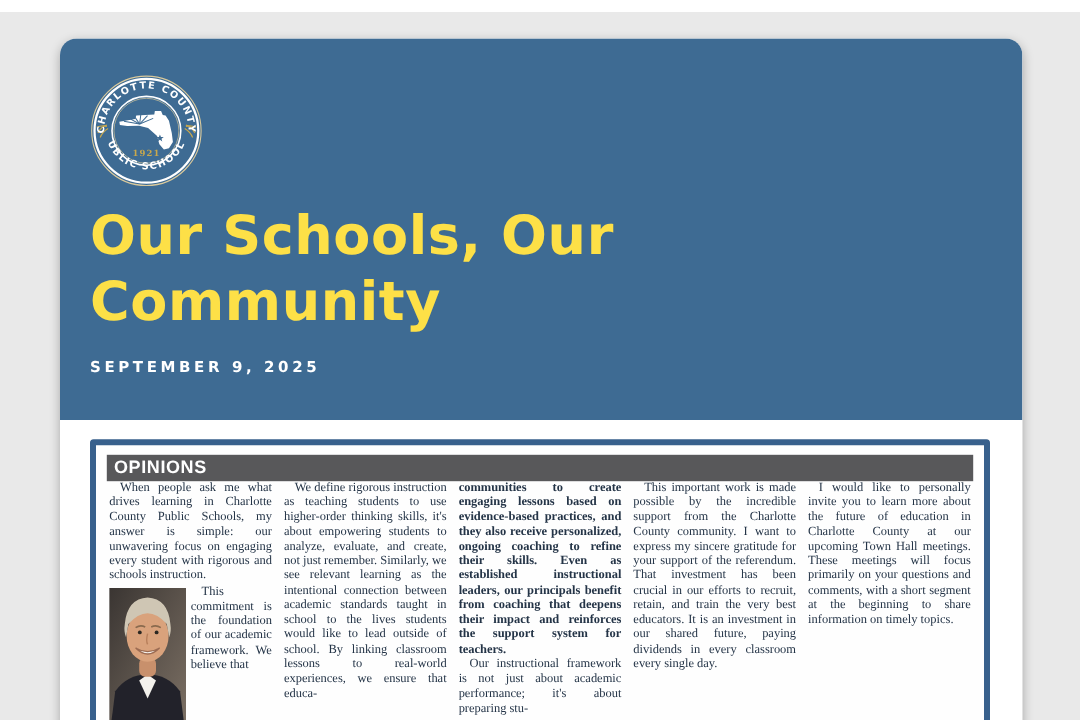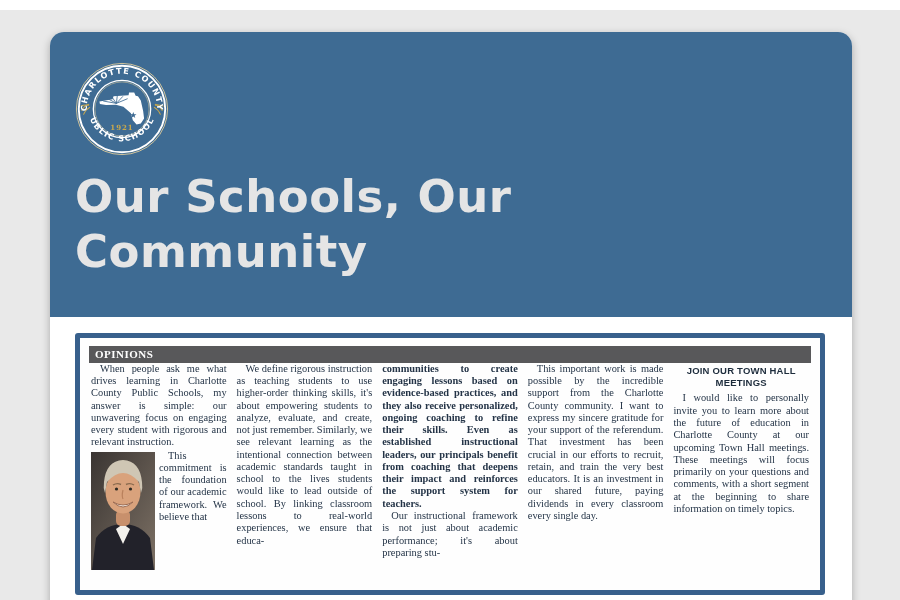--- a/index.html
+++ b/index.html
@@ -14,35 +14,35 @@
   .card{
     position:absolute;left:50px;top:32px;width:802px;min-height:700px;
     background:var(--card-bg);border-radius:14px 14px 0 0;overflow:hidden;
     box-shadow:0 3px 9px rgba(0,0,0,0.28);
   }
   .masthead{background:var(--header-bg);padding:30px 40px 37px 25px;}
   .seal{display:block;}
   .title{
     margin-top:14px;max-width:560px;
     font-family:"DejaVu Sans","Liberation Sans",sans-serif;
-    font-size:45px;line-height:1.22;font-weight:700;color:#e5e5e5;letter-spacing:0.5px;
+    font-size:45px;line-height:1.22;font-weight:700;color:#fde047;letter-spacing:0.5px;
   }
   .issue-date{
     margin-top:18px;color:#ffffff;font-family:"DejaVu Sans","Liberation Sans",sans-serif;
     font-size:12.5px;font-weight:700;letter-spacing:3px;
   }
   .nl-body{padding:16px 27px 0 25px;background:var(--card-bg);}
   .clipping{
     border:5px solid var(--newsprint-border);border-radius:3px;
     background:#fefefe;padding:8px 9px 20px 9px;min-height:260px;
   }
   .section-bar{
     background:var(--section-bar-bg);color:#ffffff;display:block;
-    font-size:11px;font-weight:700;letter-spacing:0.5px;
-    padding:2px 6px 3px 6px;font-family:Liberation Serif, serif;
+    font-size:15px;font-weight:700;letter-spacing:0.5px;
+    padding:2px 6px 3px 6px;font-family:Liberation Sans, sans-serif;
   }
   .headline{
     font-family:"Liberation Serif","DejaVu Serif",serif;
     font-size:33px;font-weight:700;color:var(--headline-color);
     letter-spacing:-0.3px;white-space:nowrap;margin:6px 0 9px 2px;
   }
   .columns{
     display:grid;grid-template-columns:repeat(5,1fr);gap:10px;
     font-family:"Liberation Serif","DejaVu Serif",serif;
     font-size:10.4px;line-height:1.18;color:var(--body-text);
@@ -104,32 +104,33 @@
       <text font-family="DejaVu Sans, Liberation Sans, sans-serif" font-size="8.6" font-weight="bold" fill="#ffffff" letter-spacing="1.4">
         <textPath href="#arcTop" startOffset="50%" text-anchor="middle">CHARLOTTE COUNTY</textPath>
       </text>
       <text font-family="DejaVu Sans, Liberation Sans, sans-serif" font-size="8.6" font-weight="bold" fill="#ffffff" letter-spacing="1.4">
         <textPath href="#arcBottom" startOffset="50%" text-anchor="middle">PUBLIC SCHOOLS</textPath>
       </text>
       <text x="50" y="72" text-anchor="middle" font-family="DejaVu Serif, Liberation Serif, serif" font-size="7.5" font-weight="bold" fill="#c9a84c" letter-spacing="1">1921</text>
     </svg>
 
     <h1 class="title">Our Schools, Our Community</h1>
+    <div class="issue-date">SEPTEMBER 9, 2025</div>
   </header>
 
   <div class="nl-body">
     <article class="clipping">
 
       <div class="section-bar">OPINIONS</div>
 
 
       <div class="columns">
 
         <div class="col">
-          <p>When people ask me what drives learning in Charlotte County Public Schools, my answer is simple: our unwavering focus on engaging every student with rigorous and relevant instruction.</p>
+          <p>When people ask me what drives learning in Charlotte County Public Schools, my answer is simple: our unwavering focus on engaging every student with rigorous and schools instruction.</p>
           <div class="wrap">
             <svg class="portrait" viewBox="0 0 64 118" preserveAspectRatio="none" aria-hidden="true">
               <defs>
                 <linearGradient id="pbg" x1="0" y1="0" x2="1" y2="1">
                   <stop offset="0" stop-color="#3a3532"></stop>
                   <stop offset="1" stop-color="#7d7165"></stop>
                 </linearGradient>
               </defs>
               <rect x="0" y="0" width="64" height="118" fill="url(#pbg)"></rect>
 
@@ -162,21 +163,20 @@
           <p class="no-indent">communities to create engaging lessons based on evidence-based practices, and they also receive personalized, ongoing coaching to refine their skills. Even as established instructional leaders, our principals benefit from coaching that deepens their impact and reinforces the support system for teachers.</p>
           <p>Our instructional framework is not just about academic performance; it's about preparing stu-</p>
         </div>
 
         <div class="col">
           <p>This important work is made possible by the incredible support from the Charlotte County community. I want to express my sincere gratitude for your support of the referendum. That investment has been crucial in our efforts to recruit, retain, and train the very best educators. It is an investment in our shared future, paying dividends in every classroom every single day.</p>
 
         </div>
 
         <div class="col">
-          <h3 class="sidebar-title">JOIN OUR TOWN HALL MEETINGS</h3>
           <p>I would like to personally invite you to learn more about the future of education in Charlotte County at our upcoming Town Hall meetings. These meetings will focus primarily on your questions and comments, with a short segment at the beginning to share information on timely topics.</p>
 
         </div>
 
       </div>
     </article>
   </div>
 </div>
 
 </body></html>

